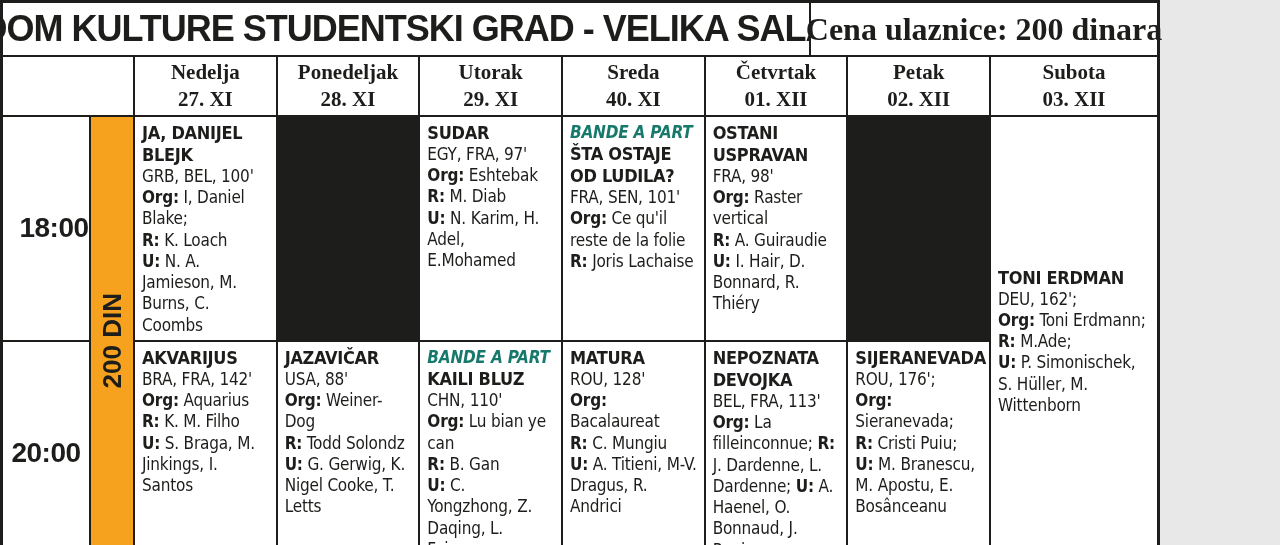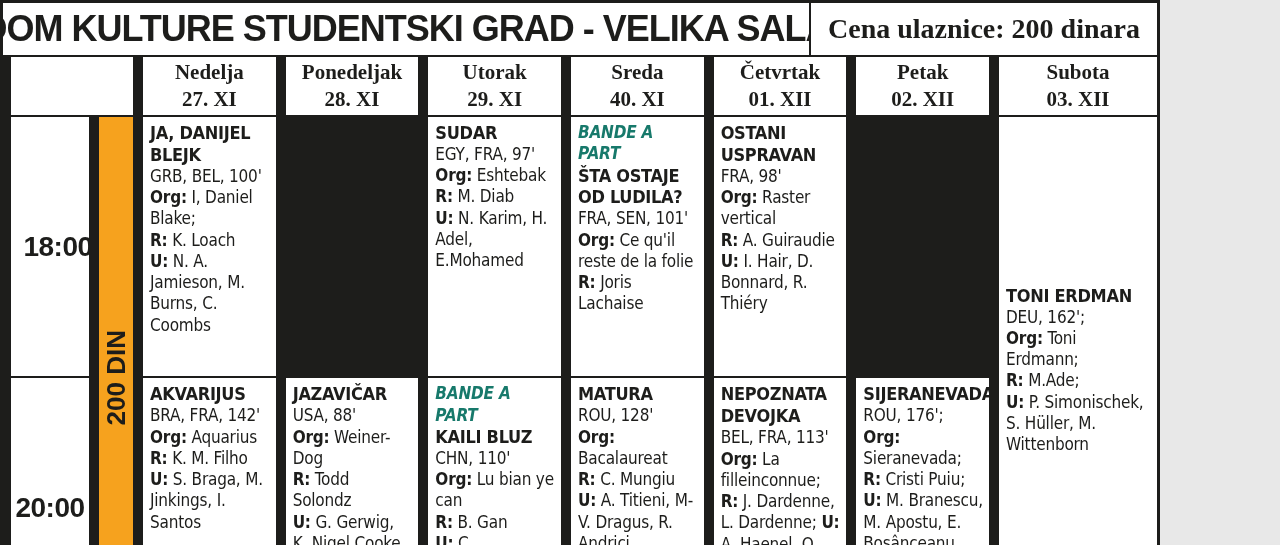--- a/index.html
+++ b/index.html
@@ -10,48 +10,48 @@
     font-family:"Liberation Sans",sans-serif;color:#1d1d1b;
   }
   
   .top-row{display:flex;gap:2px;height:52px;flex:0 0 52px;}
   .title-cell{
     flex:1;background:#fff;display:flex;align-items:center;justify-content:center;
     font-weight:bold;font-size:36px;letter-spacing:-1px;white-space:nowrap;overflow:hidden;
   }
   .cena-cell{
     width:346px;flex:0 0 346px;background:#fff;display:flex;align-items:center;justify-content:center;
-    font-family:"Liberation Serif",serif;font-weight:bold;font-size:28px;white-space:nowrap;
+    font-family:"Liberation Serif",serif;font-weight:bold;font-size:32px;white-space:nowrap;
   }
   
   .grid{
     flex:1;display:grid;gap:2px;background:#1d1d1b;
     grid-template-columns:86px 42px repeat(6,1fr) 166px;
     grid-template-rows:58px 1fr 1fr;
   }
-  .cell{background:#fff;box-sizing:border-box;overflow:hidden;margin-left:8px;}
+  .cell{background:#fff;box-sizing:border-box;overflow:hidden;}
   .day-header{
     display:flex;flex-direction:column;align-items:center;justify-content:center;
     font-family:"Liberation Serif",serif;font-weight:bold;font-size:21px;line-height:1.3;text-align:center;
   }
   .corner{grid-column:1 / 3;grid-row:1;}
   .time-cell{
     display:flex;align-items:center;justify-content:center;
     font-weight:bold;font-size:28px;letter-spacing:-0.5px;
   }
   .band{
     grid-column:2;grid-row:2 / 4;
     display:flex;align-items:center;justify-content:center;
   }
   .band span{
     writing-mode:vertical-rl;transform:rotate(180deg);
     font-weight:bold;font-size:26px;letter-spacing:0px;white-space:nowrap;
   }
   .movie{
-    padding:5px 6px 20px 7px;
+    padding:5px 6px 4px 7px;
     font-family:"DejaVu Sans","Liberation Sans",sans-serif;
     font-stretch:condensed;
     font-size:17px;line-height:1.25;letter-spacing:-0.2px;
   }
   .movie.center-v{display:flex;flex-direction:column;justify-content:center;}
   .movie .tag{display:block;font-weight:bold;font-style:italic;}
   .movie .m-title{font-weight:bold;font-size:18px;line-height:1.22;letter-spacing:-0.3px;}
   .movie .m-meta{}
   .movie .credit{}
   .movie b{font-weight:bold;}

